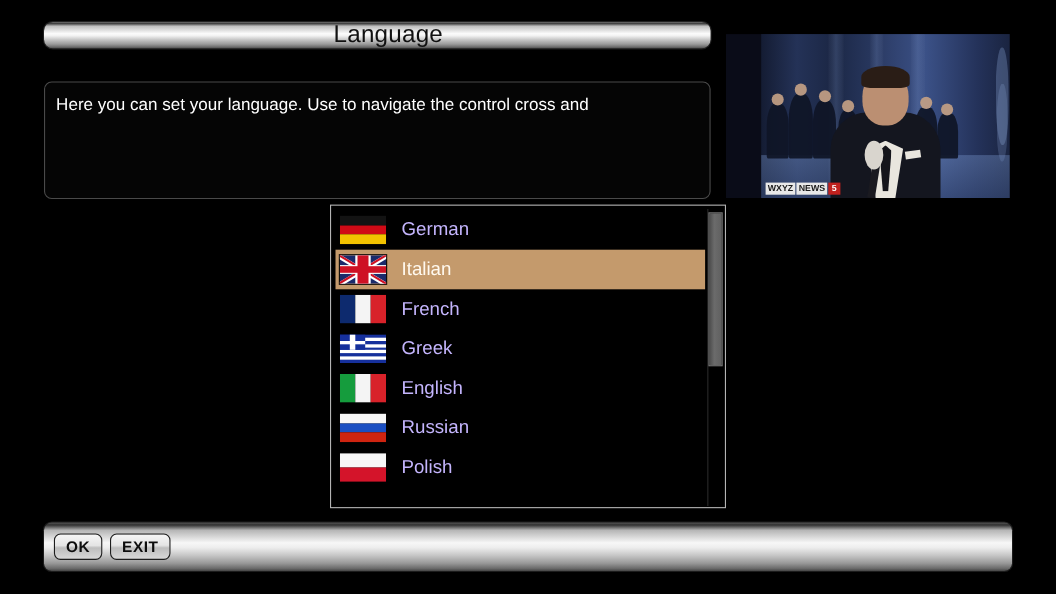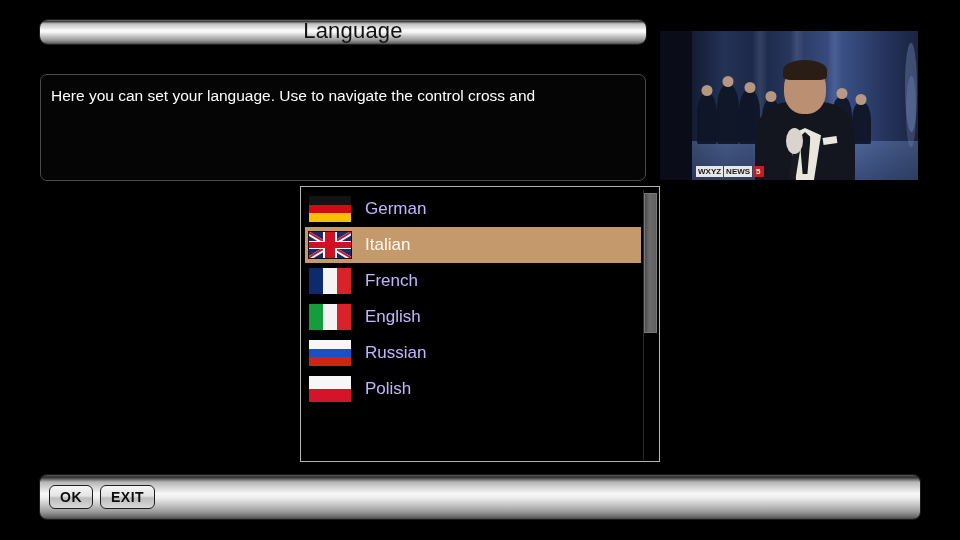--- a/index.html
+++ b/index.html
@@ -337,20 +337,33 @@
 
       <div class="lang-row">
         <span class="flag">
           <span class="vstripe" style="left:0;      width:33.4%; background:#0d2a6e;"></span>
           <span class="vstripe" style="left:33.4%;  width:33.3%; background:#f4f4f4;"></span>
           <span class="vstripe" style="left:66.7%;  width:33.3%; background:#d8222a;"></span>
         </span>
         <span class="lang-label">French</span>
       </div>
 
+      <div class="lang-row">
+        <span class="flag">
+          <span style="position:absolute;inset:0;background:#16309c;"></span>
+          <span class="stripe" style="top:11.1%;height:11.1%;background:#fff;"></span>
+          <span class="stripe" style="top:33.3%;height:11.1%;background:#fff;"></span>
+          <span class="stripe" style="top:55.5%;height:11.1%;background:#fff;"></span>
+          <span class="stripe" style="top:77.7%;height:11.1%;background:#fff;"></span>
+          <span style="position:absolute;left:0;top:0;width:55.5%;height:55.5%;background:#16309c;"></span>
+          <span style="position:absolute;left:22%;top:0;width:11.5%;height:55.5%;background:#fff;"></span>
+          <span style="position:absolute;left:0;top:22%;width:55.5%;height:11.5%;background:#fff;"></span>
+        </span>
+        <span class="lang-label">Greek</span>
+      </div>
 
       <div class="lang-row">
         <span class="flag">
           <span class="vstripe" style="left:0;     width:33.4%; background:#159c3d;"></span>
           <span class="vstripe" style="left:33.4%; width:33.3%; background:#f4f4f4;"></span>
           <span class="vstripe" style="left:66.7%; width:33.3%; background:#d8222a;"></span>
         </span>
         <span class="lang-label">English</span>
       </div>
 

